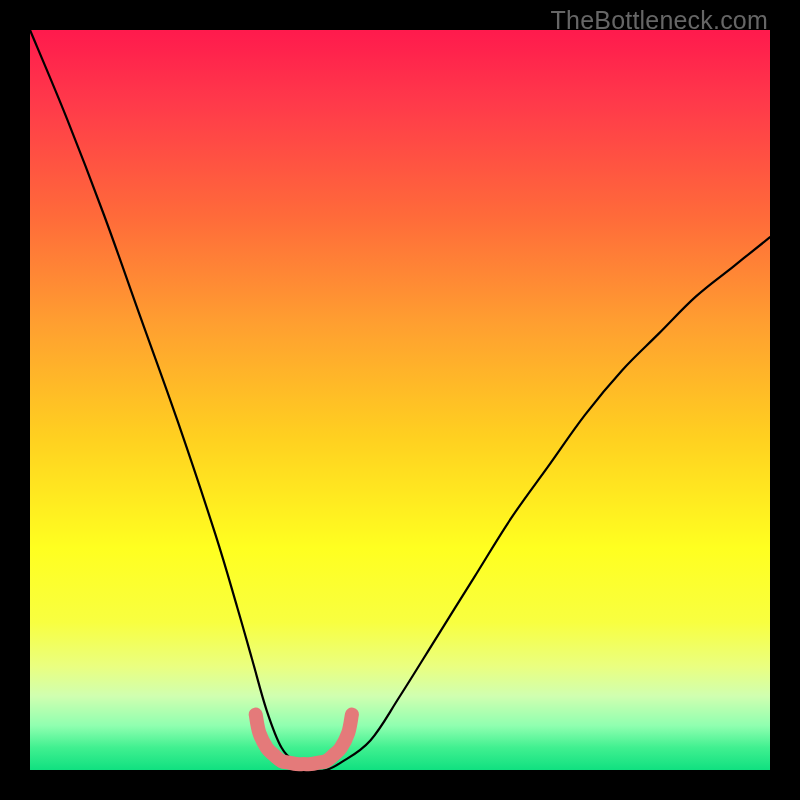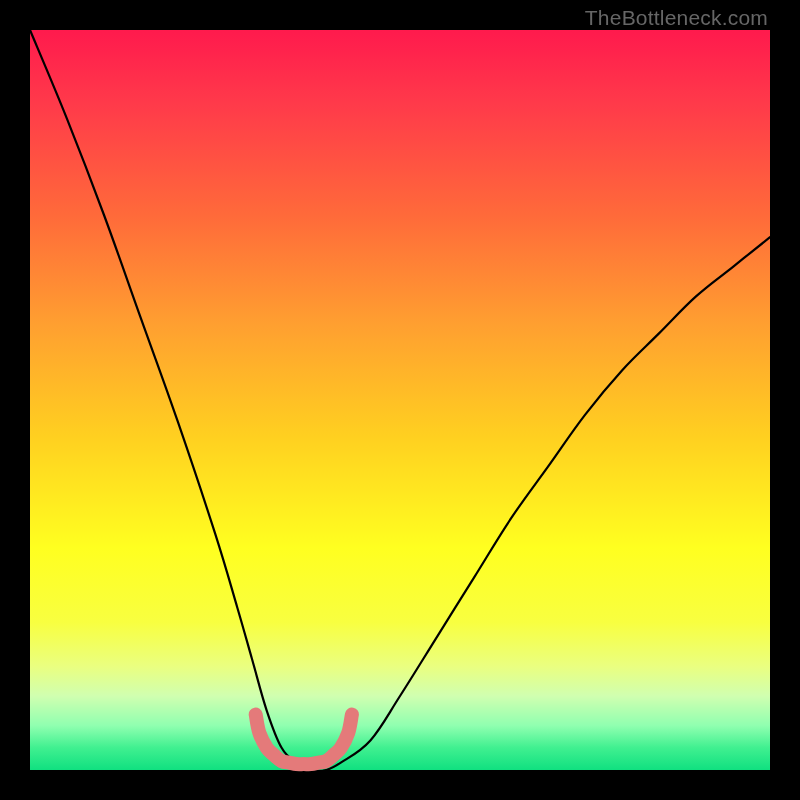--- a/index.html
+++ b/index.html
@@ -40,21 +40,21 @@
       #90ffb0 94%,
       #40f090 97%,
       #10e080 100%
     );
   }
   .watermark {
     position: absolute;
     top: 6px;
     right: 32px;
     color: #666;
-    font-size: 21px;
+    font-size: 25px;
     font-weight: 500;
     letter-spacing: 0.2px;
     user-select: none;
   }
   svg.curve {
     position: absolute;
     left: 0;
     top: 0;
     width: 740px;
     height: 740px;

